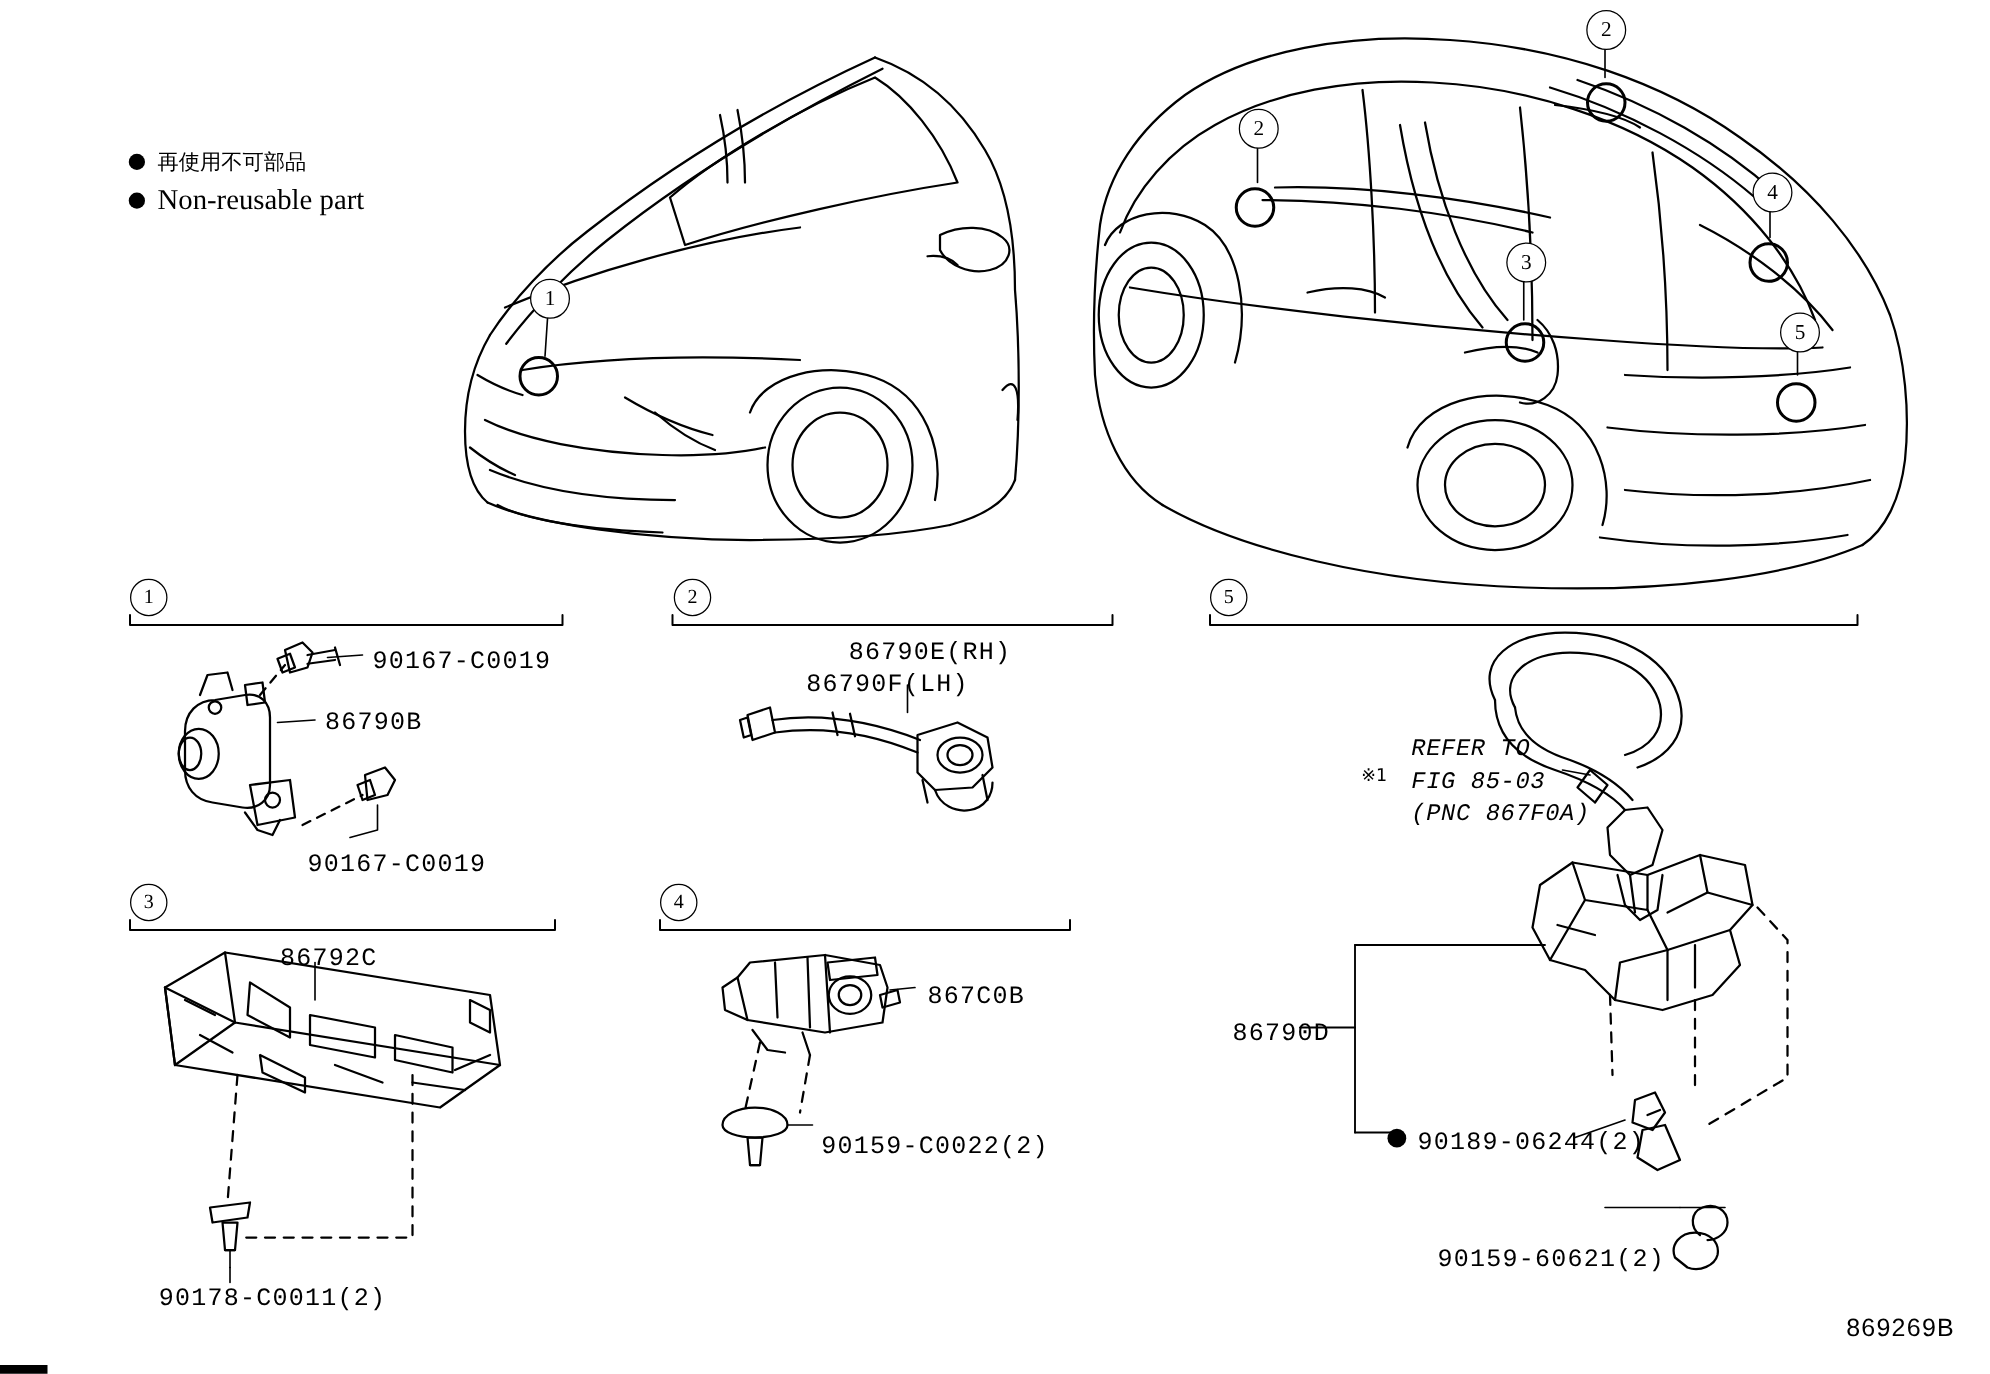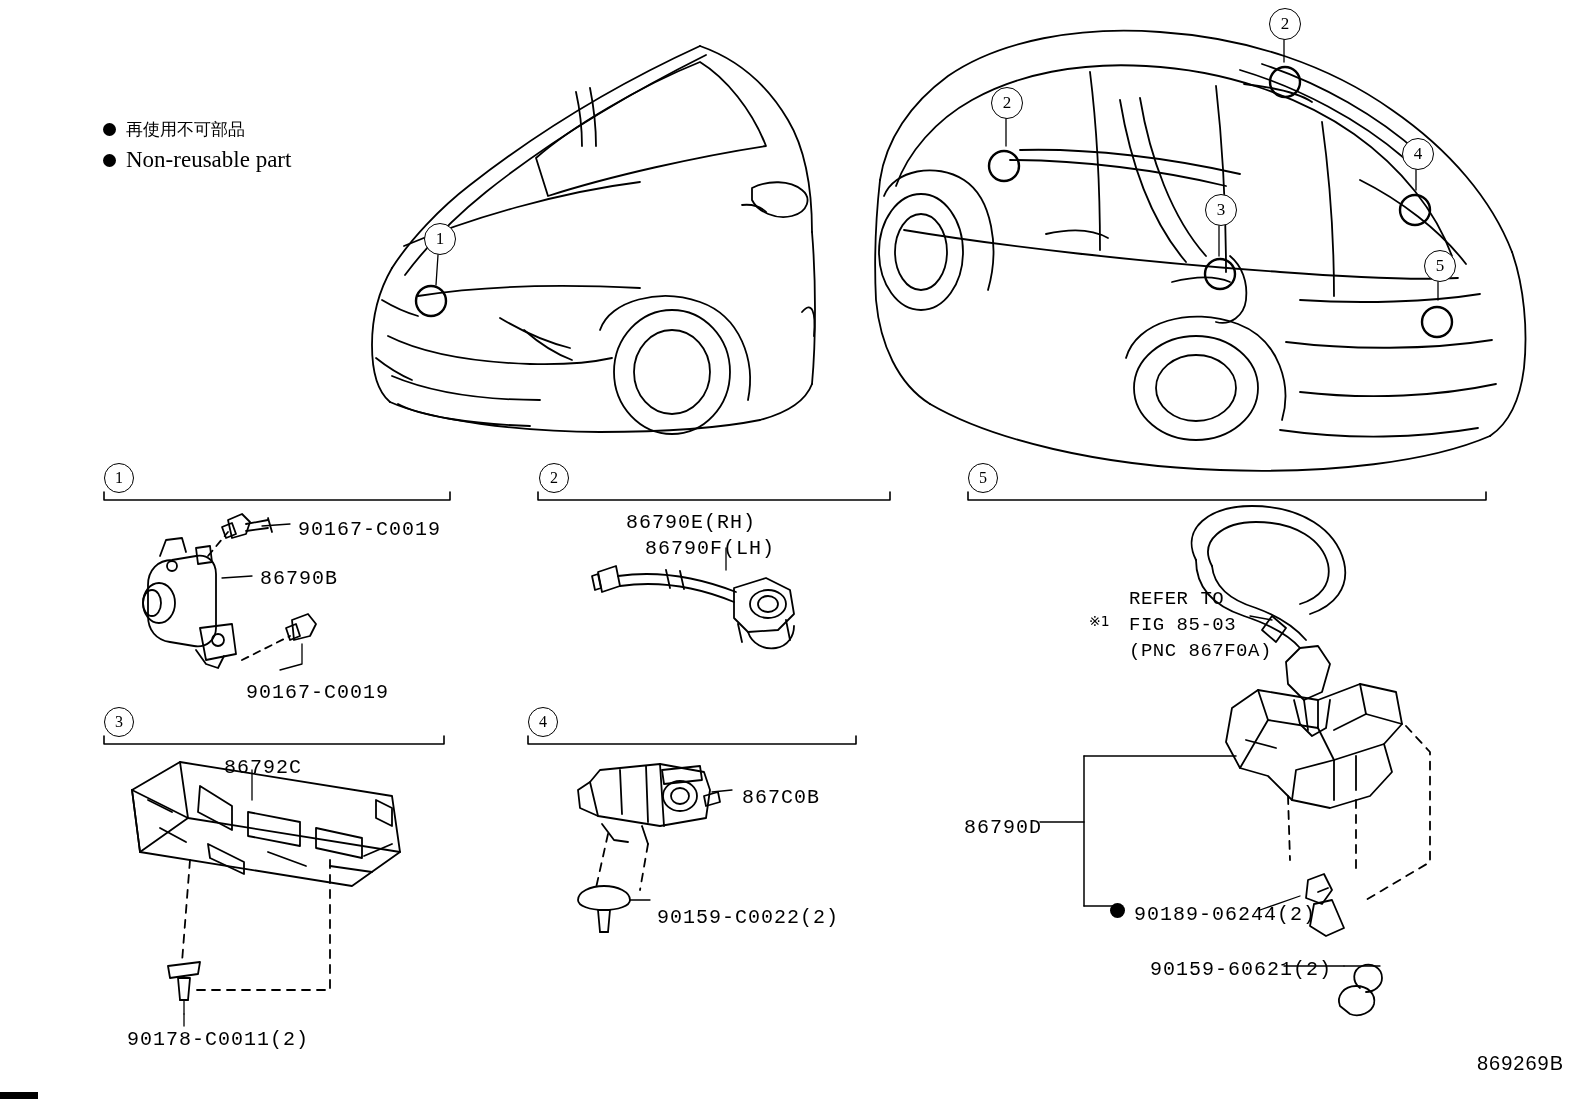--- a/index.html
+++ b/index.html
@@ -24,21 +24,21 @@
     position:absolute;width:30px;height:30px;border:1.6px solid #000;border-radius:50%;
     display:flex;align-items:center;justify-content:center;
     font-family:"Liberation Serif",serif;font-size:17px;background:#fff;
   }
   .grpnum{
     position:absolute;width:28px;height:28px;border:1.6px solid #000;border-radius:50%;
     display:flex;align-items:center;justify-content:center;
     font-family:"Liberation Serif",serif;font-size:16px;background:#fff;
   }
   .pn{position:absolute;font-family:"Liberation Mono",monospace;font-size:20px;letter-spacing:1px;white-space:pre;}
-  .refblk{position:absolute;font-family:"Liberation Mono",monospace;font-size:19px;line-height:1.38;letter-spacing:.5px;white-space:pre;}
+  .refblk{position:absolute;font-family:"Liberation Mono",monospace;font-size:19px;line-height:1.38;letter-spacing:.5px;white-space:pre;font-style:italic;}
   .marker-ref{position:absolute;font-family:"DejaVu Sans",sans-serif;font-size:14px;}
   .blackdot{position:absolute;width:15px;height:15px;border-radius:50%;background:#000;}
   .figcode{position:absolute;right:28px;bottom:24px;font-family:Liberation Sans, sans-serif;font-size:20px;letter-spacing:1px;}
   .botbar{position:absolute;left:0;bottom:0;width:38px;height:7px;background:#000;}
 </style>
 </head>
 <body>
 
 <div class="abs legend">
   <div class="row">
@@ -318,33 +318,33 @@
 <div class="grpnum" style="left:104px;top:463px;">1</div>
 <div class="grpnum" style="left:539px;top:463px;">2</div>
 <div class="grpnum" style="left:104px;top:707px;">3</div>
 <div class="grpnum" style="left:528px;top:707px;">4</div>
 <div class="grpnum" style="left:968px;top:463px;">5</div>
 
 <div class="pn" style="left:298px;top:518px;">90167-C0019</div>
 <div class="pn" style="left:260px;top:567px;">86790B</div>
 <div class="pn" style="left:246px;top:681px;">90167-C0019</div>
 
-<div class="pn" style="left:626px;top:511px;text-align:center;">86790E(RH)</div>
+<div class="pn" style="left:679px;top:511px;text-align:center;">86790E(RH)</div>
 <div class="pn" style="left:645px;top:537px;">86790F(LH)</div>
 
 <div class="pn" style="left:224px;top:756px;">86792C</div>
 <div class="pn" style="left:127px;top:1028px;">90178-C0011(2)</div>
 
 <div class="pn" style="left:742px;top:786px;">867C0B</div>
 <div class="pn" style="left:657px;top:906px;">90159-C0022(2)</div>
 
-<div class="pn" style="left:964px;top:816px;">86790D</div>
+<div class="pn" style="left:986px;top:816px;">86790D</div>
 <div class="blackdot" style="left:1110px;top:903px;"></div>
 <div class="pn" style="left:1134px;top:903px;">90189-06244(2)</div>
-<div class="pn" style="left:1150px;top:958px;">90159-60621(2)</div>
+<div class="pn" style="left:1150px;top:997px;">90159-60621(2)</div>
 
 <div class="marker-ref" style="left:1089px;top:613px;">※1</div>
 <div class="refblk" style="left:1129px;top:586px;">REFER TO</div>
 <div class="refblk" style="left:1129px;top:612px;">FIG 85-03</div>
 <div class="refblk" style="left:1129px;top:638px;">(PNC 867F0A)</div>
 
 <div class="figcode">869269B</div>
 <div class="botbar"></div>
 
 </body></html>

